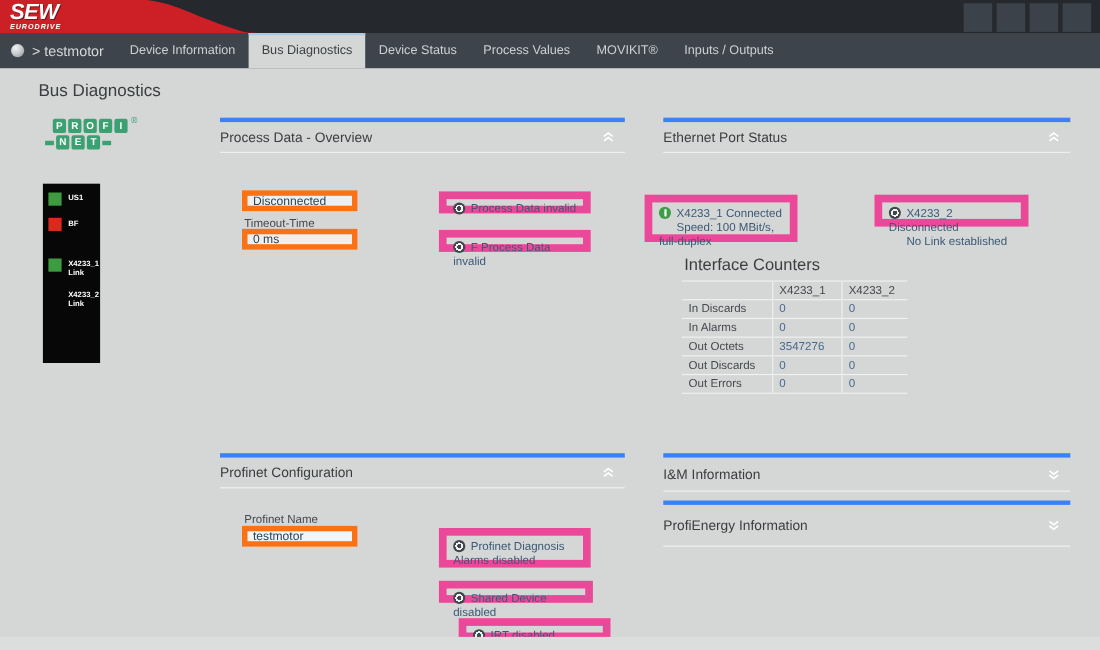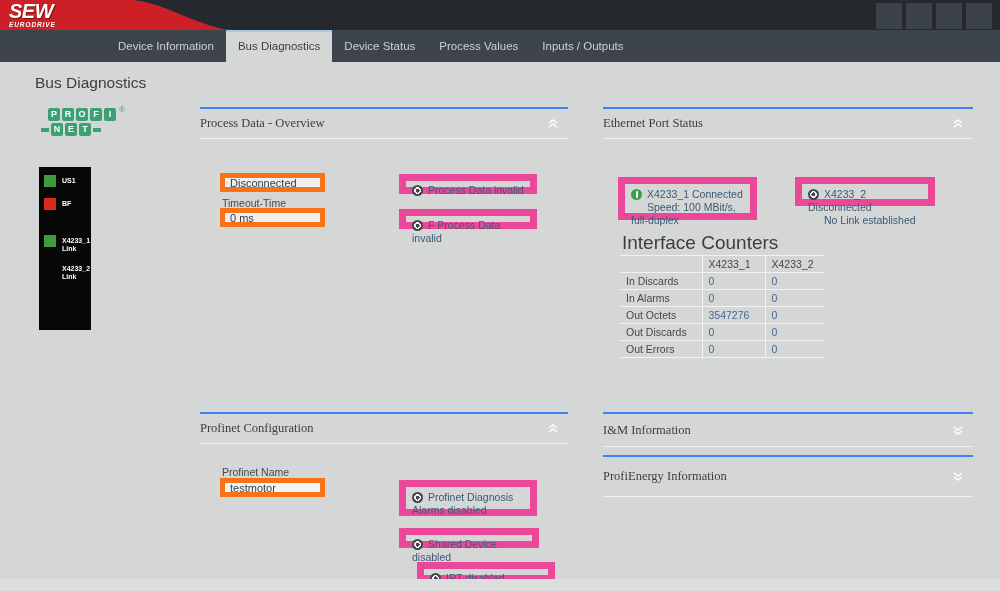--- a/index.html
+++ b/index.html
@@ -46,23 +46,23 @@
   
   .led-panel { position:absolute; left:39px; top:105px; width:52px; height:163px; background:#070707; }
   .led-row { position:absolute; left:5px; display:flex; gap:6px; }
   .led { width:12px; height:12px; flex:none; }
   .led.green { background:#3e9b3f; } .led.red { background:#dc291e; } .led.none { background:transparent; }
   .led-label { color:#fff; font-size:7px; font-weight:bold; line-height:8px; padding-top:2px; }
   .led-label span { display:block; }
 
   
   .section { position:absolute; box-sizing:border-box; }
-  .sec-header { height:32px; border-top:2px solid #3b82f6; border-bottom:1px solid #f1f2f2;
+  .sec-header { height:32px; border-top:4px solid #3b82f6; border-bottom:1px solid #f1f2f2;
                 display:flex; align-items:center; justify-content:space-between;
-                box-sizing:border-box; padding-right:8px;font-family:Liberation Serif, serif; }
+                box-sizing:border-box; padding-right:8px; }
   .sec-header.h35 { height:35px; } .sec-header.h42 { height:42px; }
   .sec-title { font-size:12.5px; color:#3b3e41; }
   .chev { display:block; }
 
   
   .fld-label { position:absolute; font-size:10.5px; color:#45494d; white-space:nowrap; }
   .field-input { position:absolute; width:105px; height:19px; background:#efefef;
                  border:5px solid #f97316; font-size:11px; color:#2e4254; padding:0 5px;
                  box-sizing:border-box; font-family:inherit; outline:none; }
 
@@ -76,21 +76,21 @@
   .icon-dot { display:inline-block; width:11px; height:11px; border-radius:50%;
               vertical-align:-2px; margin-right:5px;
               background:radial-gradient(circle, #41474d 0px, #41474d 2px, #f2f2f2 2px,
                          #f2f2f2 3.5px, #41474d 3.5px, #41474d 5.5px); }
   .icon-info { display:inline-block; width:11px; height:11px; border-radius:50%;
                background:#3f9d49; position:relative; vertical-align:-2px; margin-right:5px; }
   .icon-info::after { content:""; position:absolute; left:4.5px; top:2px; width:2px; height:7px;
                       background:#fff; border-radius:1px; }
 
   
-  .counters-title { position:absolute; left:622px; top:170px; font-size:19px; color:#3b3e41; }
+  .counters-title { position:absolute; left:622px; top:170px; font-size:15px; color:#3b3e41; }
   .counters { position:absolute; left:620px; top:193px; border-collapse:collapse; font-size:10.5px; }
   .counters th, .counters td { height:16px; padding:0 0 0 6px; text-align:left; font-weight:normal;
                                border-bottom:1px solid #f1f2f2; white-space:nowrap; }
   .counters tr.head th { border-top:1px solid #f1f2f2; color:#45494d; }
   .counters th + th, .counters td + td { border-left:1px solid #f1f2f2; }
   .counters td { color:#45494d; }
   .counters td.val { color:#47698f; }
 
   .footer-strip { position:absolute; left:0; top:517px; width:1000px; height:12px; background:#dcdddd; }
 </style>
@@ -109,25 +109,30 @@
     </div>
     <div class="top-buttons">
       <div class="top-btn"></div>
       <div class="top-btn"></div>
       <div class="top-btn"></div>
       <div class="top-btn"></div>
     </div>
   </div>
 
   <div class="navbar">
+    <div class="breadcrumb">
+      <span class="device-icon"></span>
+      <span>&gt; testmotor</span>
+    </div>
     <div class="tabs">
       <div class="tab">Device Information</div>
       <div class="tab active">Bus Diagnostics</div>
       <div class="tab">Device Status</div>
       <div class="tab">Process Values</div>
+      <div class="tab">MOVIKIT®</div>
       <div class="tab">Inputs / Outputs</div>
     </div>
   </div>
 
   <div class="content">
 
     <div class="page-title">Bus Diagnostics</div>
 
     <div class="pn-logo">
       <div class="pn-row">
@@ -200,21 +205,21 @@
     <div class="section" style="left:603px; top:45px; width:370px;">
       <div class="sec-header">
         <span class="sec-title">Ethernet Port Status</span>
         <svg class="chev" width="14" height="11" viewBox="0 0 14 11">
           <path d="M3 5 L7 2 L11 5" stroke="#ffffff" stroke-width="1.5" fill="none"></path>
           <path d="M3 9 L7 6 L11 9" stroke="#ffffff" stroke-width="1.5" fill="none"></path>
         </svg>
       </div>
     </div>
 
-    <div class="port-box" style="left:618px; top:115px; width:139px; height:43px;">
+    <div class="port-box" style="left:586px; top:115px; width:139px; height:43px;">
       <span class="icon-info"></span><span>X4233_1 Connected</span>
       <div class="port-line2">Speed: 100 MBit/s, full-duplex</div>
     </div>
     <div class="port-box" style="left:795px; top:115px; width:140px; height:29px;">
       <span class="icon-dot"></span><span>X4233_2 Disconnected</span>
       <div class="port-line2">No Link established</div>
     </div>
 
     <div class="counters-title">Interface Counters</div>
     <table class="counters">

